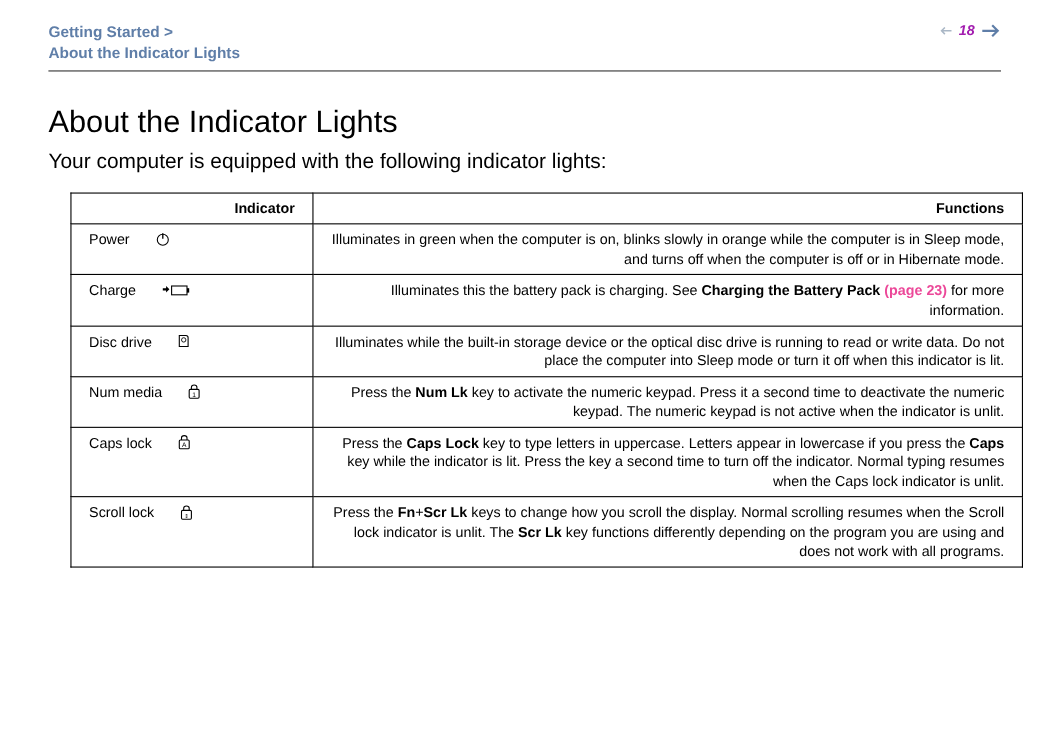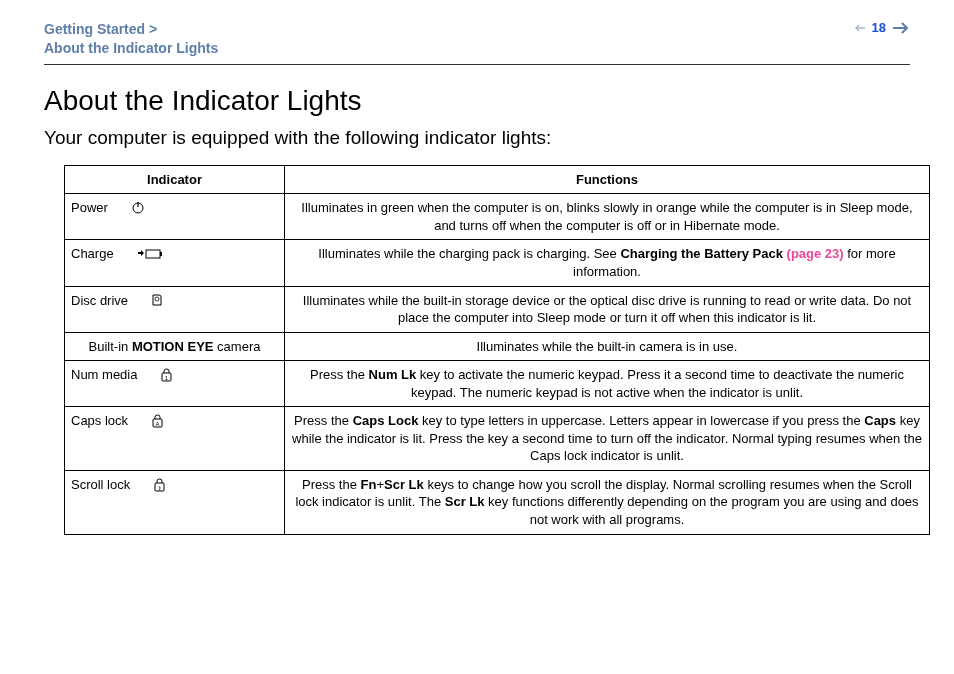--- a/index.html
+++ b/index.html
@@ -1,32 +1,32 @@
 <!DOCTYPE html>
 <html><head>
 <meta charset="utf-8">
 <style>
   html,body{margin:0;padding:0;background:#fff;color:#000;
     font-family:Arial,Helvetica,sans-serif;width:954px}
   .page{padding:20px 44px 30px 44px;box-sizing:border-box}
   .header{display:flex;justify-content:space-between;
     align-items:flex-start;border-bottom:1px solid #333;
-    padding-bottom:6px;margin-bottom:20px}
+    padding-bottom:6px;margin-bottom:30px}
   .breadcrumb{color:#5f7ea8;font-weight:bold;font-size:14px;
     line-height:1.35}
-  .page-nav{display:flex;align-items:center;gap:6px;color:#1d4ed8;
-    font-size:13px;font-weight:bold;}
+  .page-nav{display:flex;align-items:center;gap:6px;color:#a21caf;
+    font-size:13px;font-weight:bold;font-style:italic}
   .page-nav svg{display:block}
   h1{font-family:Arial,Helvetica,sans-serif;font-weight:normal;
     font-size:28px;margin:0 0 10px 0}
   .intro{font-size:19px;margin:0 0 16px 0}
   table{border-collapse:collapse;width:100%;margin-left:20px;
     margin-right:0;font-size:13px;table-layout:fixed}
-  th,td{border:1px solid #000;text-align:center;vertical-align:top;
-    padding:5px 6px;line-height:1.35}
+  th,td{border:1px solid #000;text-align:right;vertical-align:top;
+    padding:5px 16px;line-height:1.35}
   th{font-weight:bold}
   col.ind{width:220px}
   .ind-cell{display:flex;align-items:center;gap:23px;flex-wrap:wrap}
   .ind-cell svg{flex-shrink:0}
   .link{color:#ec4899;font-weight:bold}
 </style>
 </head>
 <body>
 <div class="page">
 
@@ -103,43 +103,37 @@
     <tr>
       <td>
             <span class="ind-cell">
         <span>Charge </span>
         <svg width="26" height="14">
                 <use href="#ic-charge"></use>
               </svg>
       </span>
           </td>
       <td>
-        <span>Illuminates while the charging pack is charging. See </span><b>Charging the Battery Pack </b><span class="link">(page 23)</span><span> for more information.</span>
+        <span>Illuminates this the battery pack is charging. See </span><b>Charging the Battery Pack </b><span class="link">(page 23)</span><span> for more information.</span>
       </td>
     </tr>
 
     <tr>
       <td>
             <span class="ind-cell">
         <span>Disc drive </span>
         <svg width="12" height="14">
                 <use href="#ic-disc"></use>
               </svg>
       </span>
           </td>
       <td>Illuminates while the built-in storage device or the optical disc drive is running to read or write data. Do not place the computer into Sleep mode or turn it off when this indicator is lit.</td>
     </tr>
 
 
-    <tr>
-      <td>
-        <span>Built-in </span><b>MOTION EYE</b><span> camera</span>
-      </td>
-      <td>Illuminates while the built-in camera is in use.</td>
-    </tr>
 
 
     <tr>
       <td>
             <span class="ind-cell">
         <span>Num media </span>
         <svg width="13" height="14">
                 <use href="#ic-lock"></use>
                 <text x="6.5" y="11.5" font-size="6" text-anchor="middle" fill="#000">1</text>
               </svg>

